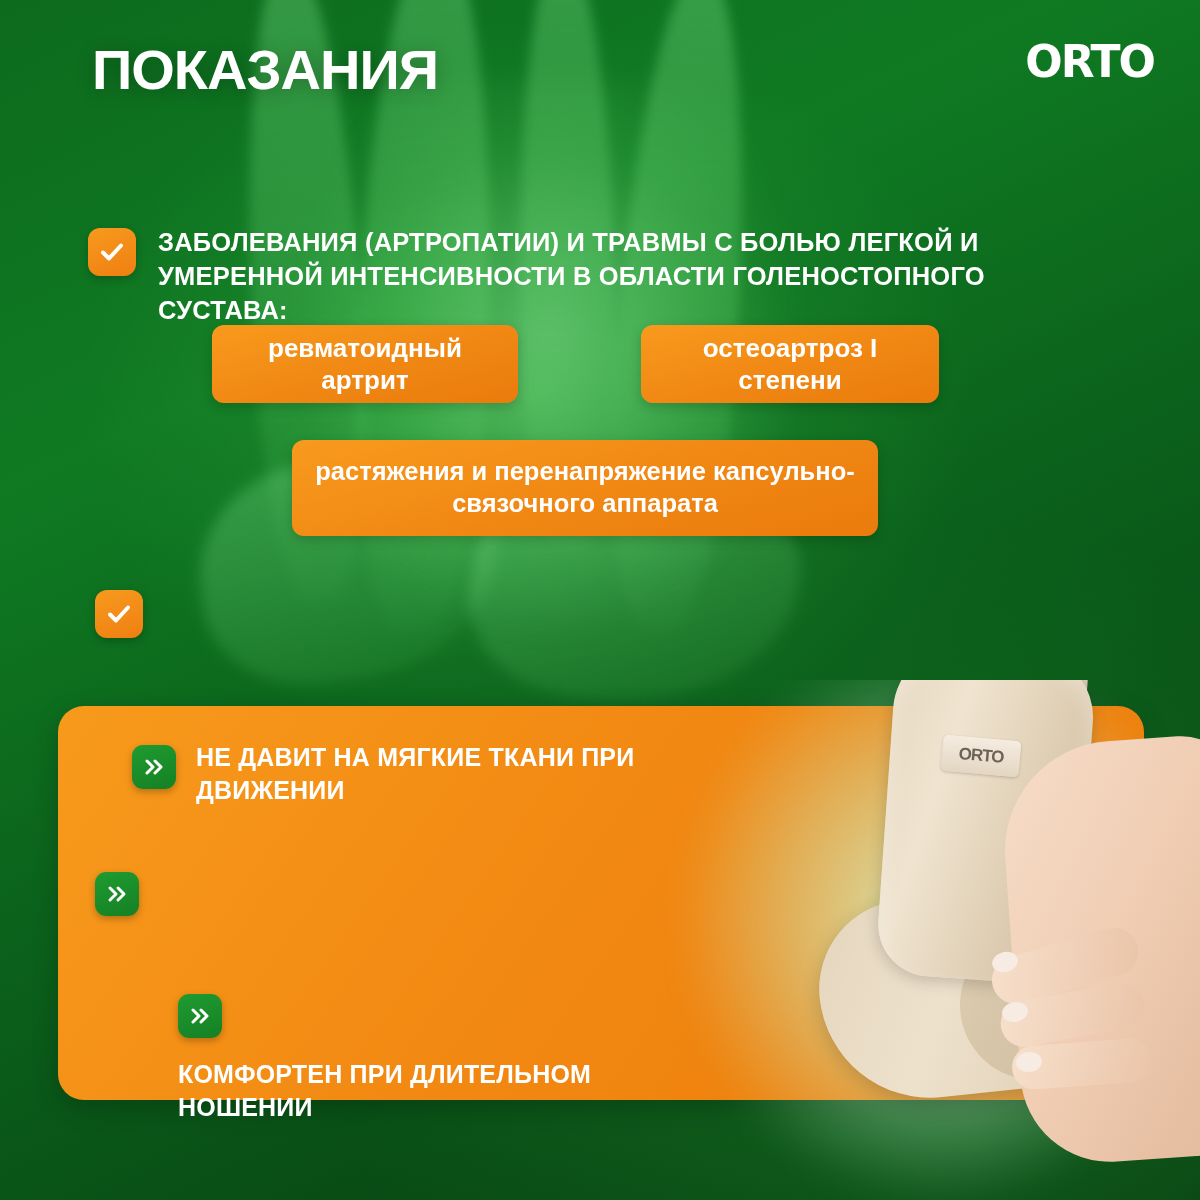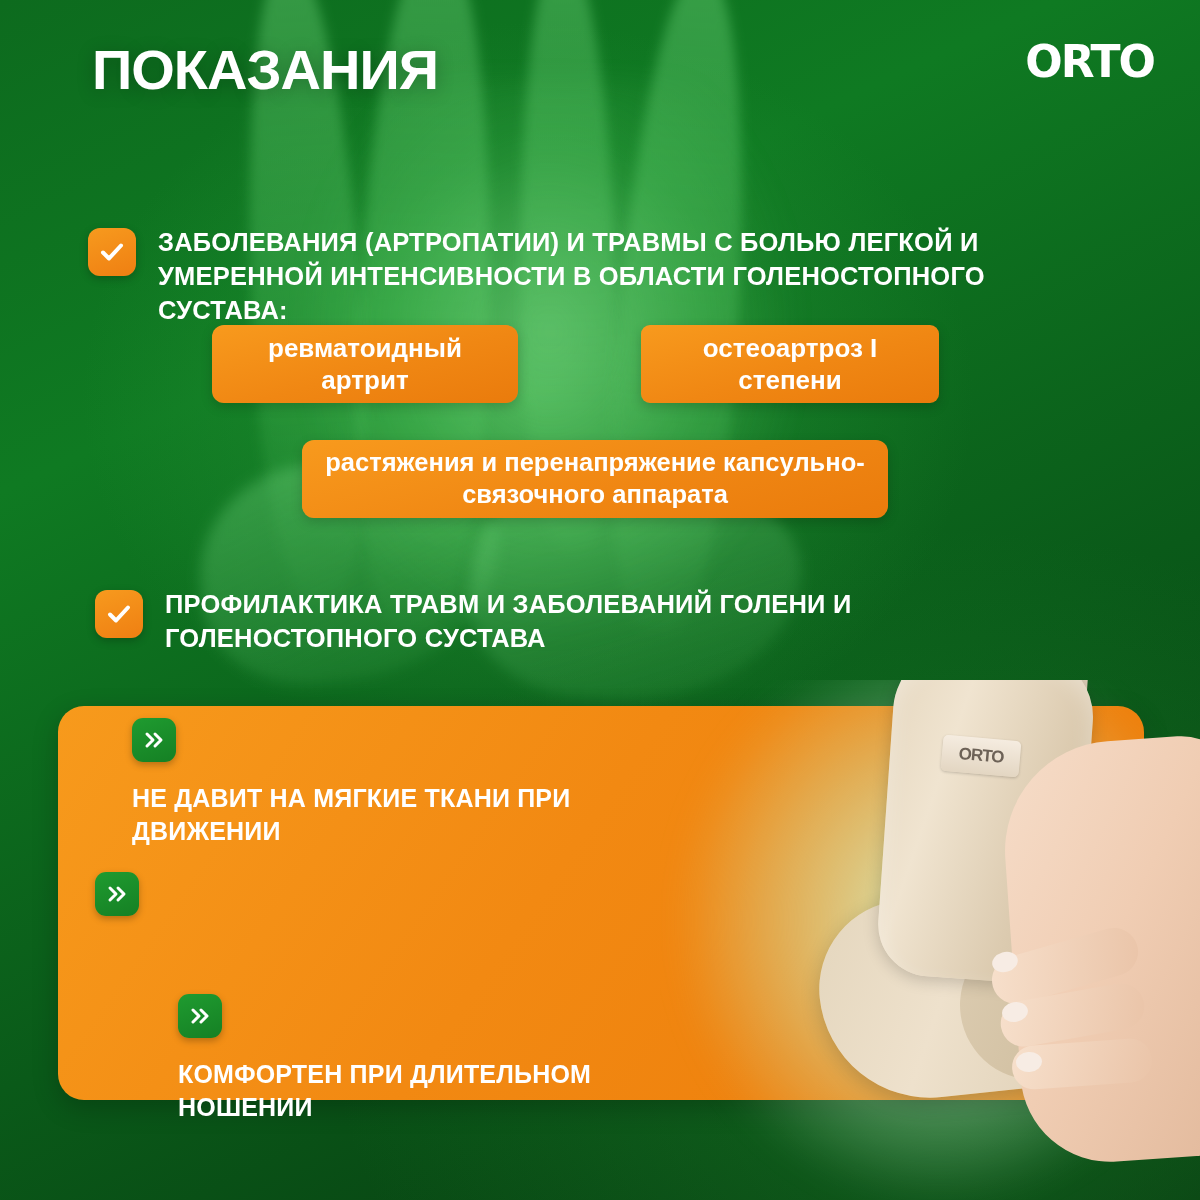--- a/index.html
+++ b/index.html
@@ -135,43 +135,43 @@
     line-height: 1.25;
     text-align: center;
     display: flex;
     align-items: center;
     justify-content: center;
     box-shadow: 0 4px 12px rgba(0,0,0,0.18);
     padding: 10px 18px;
     box-sizing: border-box;
   }
   .pill-1 { left: 212px; top: 325px; width: 306px; height: 78px; }
-  .pill-2 { left: 641px; top: 325px; width: 298px; height: 78px; border-radius: 9px; }
-  .pill-3 { left: 302px; top: 440px; width: 586px; height: 78px; font-size: 25.5px; }
+  .pill-2 { left: 641px; top: 325px; width: 298px; height: 78px; }
+  .pill-3 { left: 292px; top: 440px; width: 586px; height: 96px; font-size: 25.5px; }
 
   
   .panel {
     position: absolute;
     left: 58px;
     top: 706px;
     width: 1086px;
     height: 394px;
     border-radius: 26px;
     background: linear-gradient(125deg, #f79a1c 0%, #f28912 45%, #ec7c0a 100%);
     box-shadow: 0 8px 26px rgba(0,0,0,0.22);
     overflow: hidden;
   }
 
   .feature {
     position: absolute;
     display: flex;
     align-items: flex-start;
     gap: 20px;
   }
-  .feature-1 { left: 132px; top: 714px; flex-direction: column; }
+  .feature-1 { left: 132px; top: 741px; }
   .feature-2 { left: 95px;  top: 868px; }
   .feature-3 { left: 178px; top: 990px; flex-direction: column; }
 
   .chev-box {
     flex: 0 0 auto;
     width: 44px;
     height: 44px;
     border-radius: 11px;
     background: linear-gradient(160deg, #1f9b30, #158024);
     box-shadow: 0 3px 7px rgba(0,0,0,0.25);
@@ -332,21 +332,20 @@
   <div class="pill pill-1">ревматоидный артрит</div>
   <div class="pill pill-2">остеоартроз I степени</div>
   <div class="pill pill-3">растяжения и перенапряжение капсульно-связочного аппарата</div>
 
   <div class="bullet bullet-2">
     <span class="check-box">
       <svg width="28" height="28" viewBox="0 0 28 28" aria-hidden="true">
         <path d="M5 14.5 L11 20.5 L23 7.5" fill="none" stroke="#ffffff" stroke-width="4" stroke-linecap="round" stroke-linejoin="round"></path>
       </svg>
     </span>
-    <div class="bullet-text">ПРОФИЛАКТИКА ТРАВМ И ЗАБОЛЕВАНИЙ ГОЛЕНИ И ГОЛЕНОСТОПНОГО СУСТАВА</div>
   </div>
 
   <div class="panel"></div>
 
   <div class="feature feature-1">
     <span class="chev-box">
       <svg width="24" height="24" viewBox="0 0 24 24" aria-hidden="true">
         <path d="M5 6 L11 12 L5 18" fill="none" stroke="#ffffff" stroke-width="3" stroke-linecap="round" stroke-linejoin="round"></path>
         <path d="M13 6 L19 12 L13 18" fill="none" stroke="#ffffff" stroke-width="3" stroke-linecap="round" stroke-linejoin="round"></path>
       </svg>

